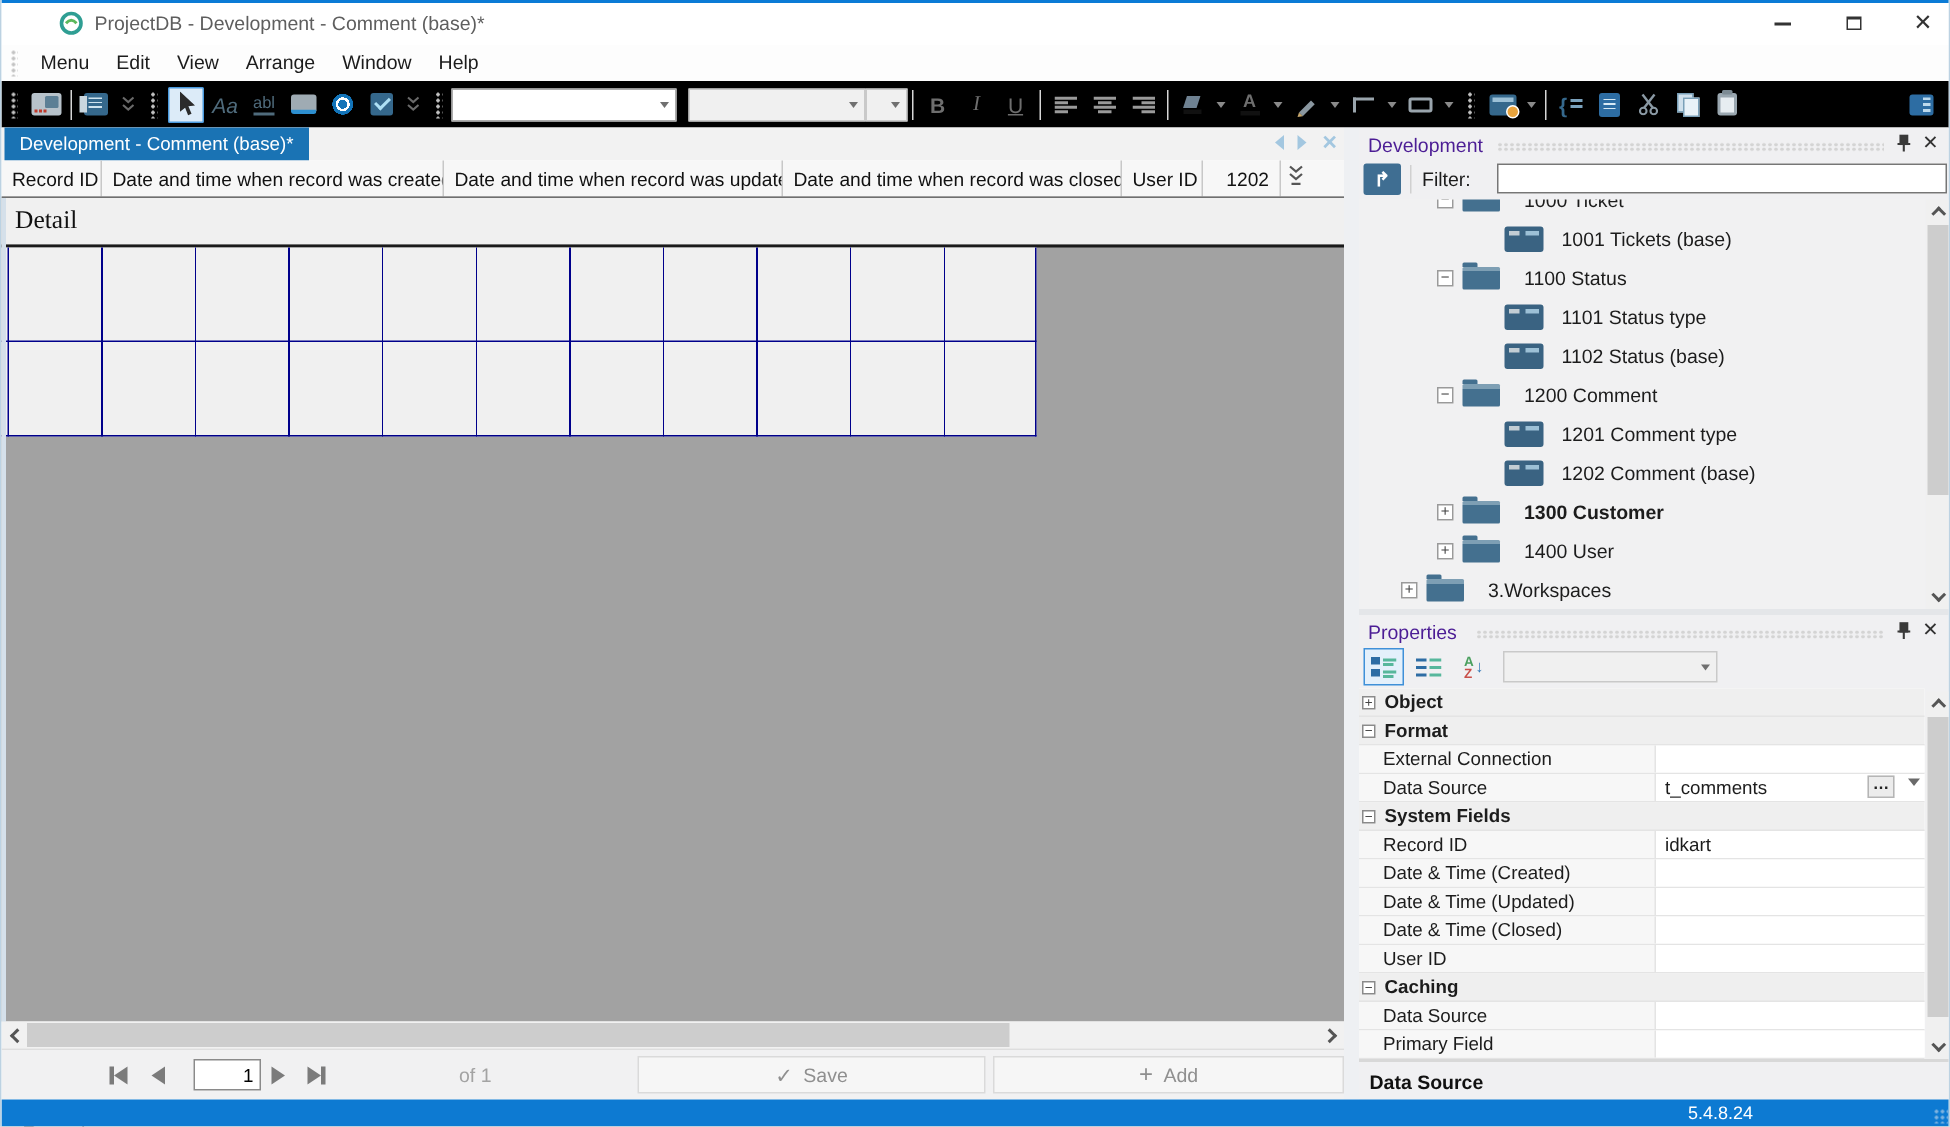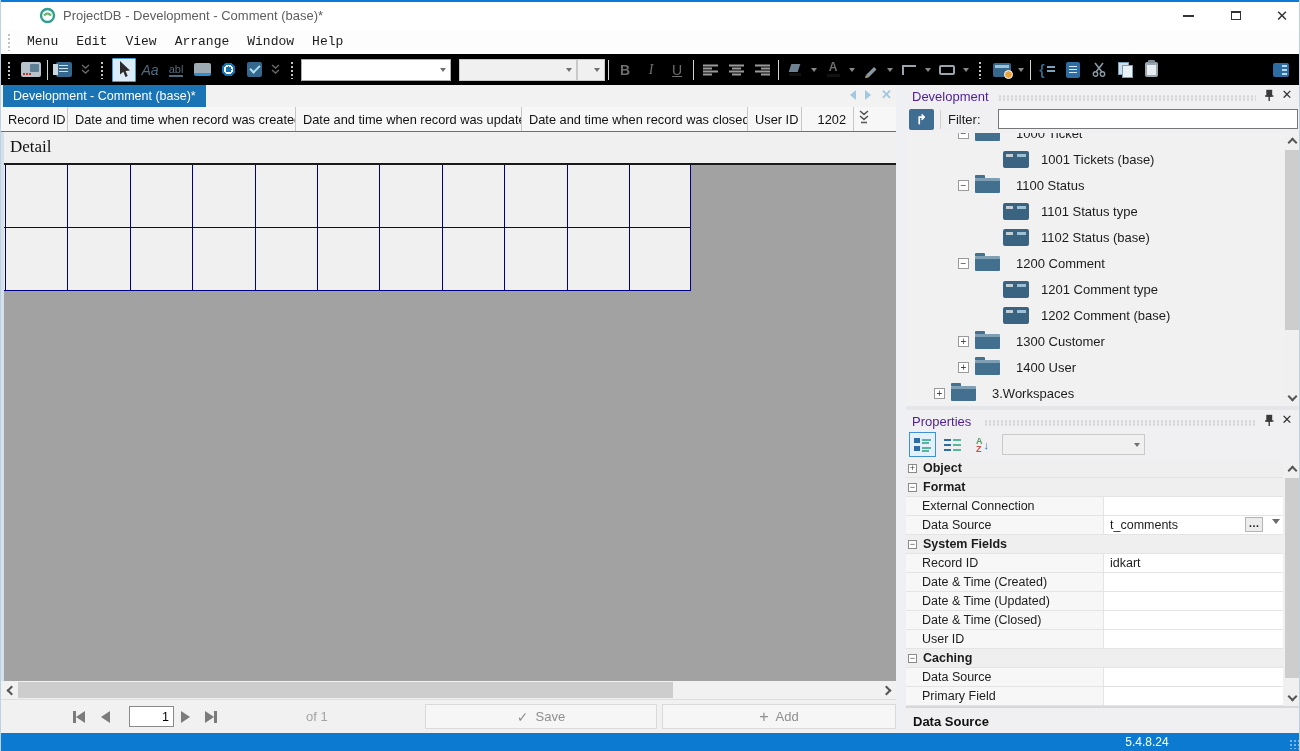--- a/index.html
+++ b/index.html
@@ -22,21 +22,21 @@
   #btn-min { left:1172px; } #btn-max { left:1220px; } #btn-close { left:1266px; }
   .glyph-min { width:11px; height:2px; background:#333; }
   .glyph-max { width:10px; height:9px; border:1px solid #333; border-top-width:2px; }
   .glyph-close { font-size:15px; line-height:15px; color:#333; }
 
   
   #menubar { left:0; top:30px; width:1300px; height:24px; background:#fdfdfd; display:flex; align-items:center; }
   .grip { width:5px; height:18px; margin:0 6px;
           background-image:radial-gradient(circle, #c3c3c3 1px, transparent 1.4px);
           background-size:4px 4px; }
-  .menu-item { padding:0 9px; height:22px; line-height:22px; color:#1c1c1c;font-family:Liberation Mono, monospace; }
+  .menu-item { padding:0 9px; height:22px; line-height:22px; color:#1c1c1c; }
 
   
   #toolbar { left:0; top:54px; width:1300px; height:31px; background:#000000; display:flex; align-items:center; }
   .tsep { width:1px; height:20px; background:#d6d6d6; margin:0 3px; }
   .tbtn { height:24px; min-width:24px; display:flex; align-items:center; justify-content:center; margin:0 1px; position:relative; }
   .tbtn.selected { border:1px solid #4a9ade; background:#dcebf8; border-radius:1px; }
   .dd { width:0; height:0; border-left:3.5px solid transparent; border-right:3.5px solid transparent; border-top:4px solid #8a8a8a; margin:0 3px; }
   .chev2 { display:flex; flex-direction:column; align-items:center; margin:0 4px; }
   .chev2 svg { display:block; }
   .combo { height:22px; border:1px solid #adadad; background:#fff; display:flex; align-items:center; justify-content:flex-end; }
@@ -548,21 +548,21 @@
             <span class="formicon" style="margin-left: 0px;"></span>
             <span class="tlabel">1201 Comment type</span>
           </div>
           <div class="trow" style="padding-left: 97px;">
             <span class="formicon" style="margin-left: 0px;"></span>
             <span class="tlabel">1202 Comment (base)</span>
           </div>
           <div class="trow" style="padding-left: 52px;">
             <span class="exp">+</span>
             <span class="folder"></span>
-            <span class="tlabel" style="margin-left: 16px;">1300 Customer</span>
+            <span class="tlabel" style="margin-left: 16px; font-weight: bold;">1300 Customer</span>
           </div>
           <div class="trow" style="padding-left: 52px;">
             <span class="exp">+</span>
             <span class="folder"></span>
             <span class="tlabel" style="margin-left: 16px;">1400 User</span>
           </div>
           <div class="trow" style="padding-left: 28px;">
             <span class="exp">+</span>
             <span class="folder"></span>
             <span class="tlabel" style="margin-left: 16px;">3.Workspaces</span>

